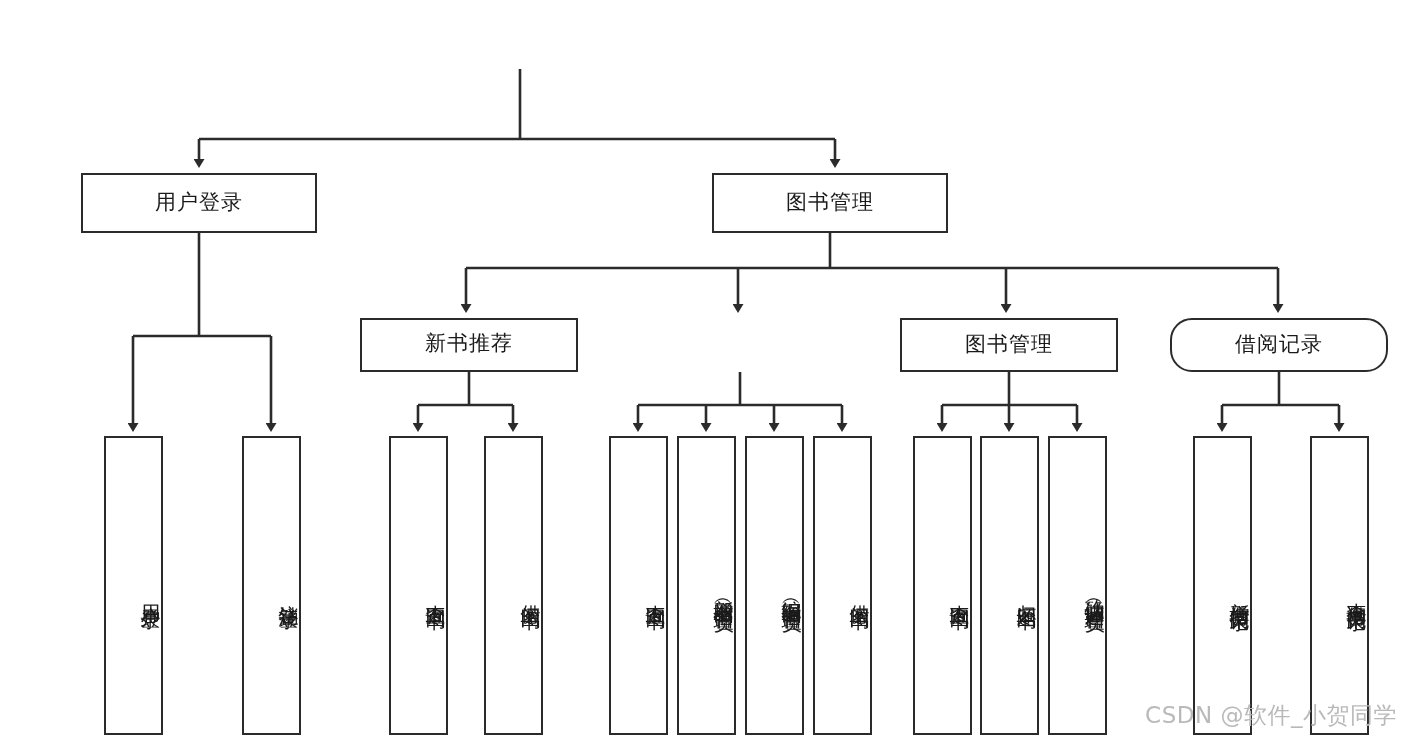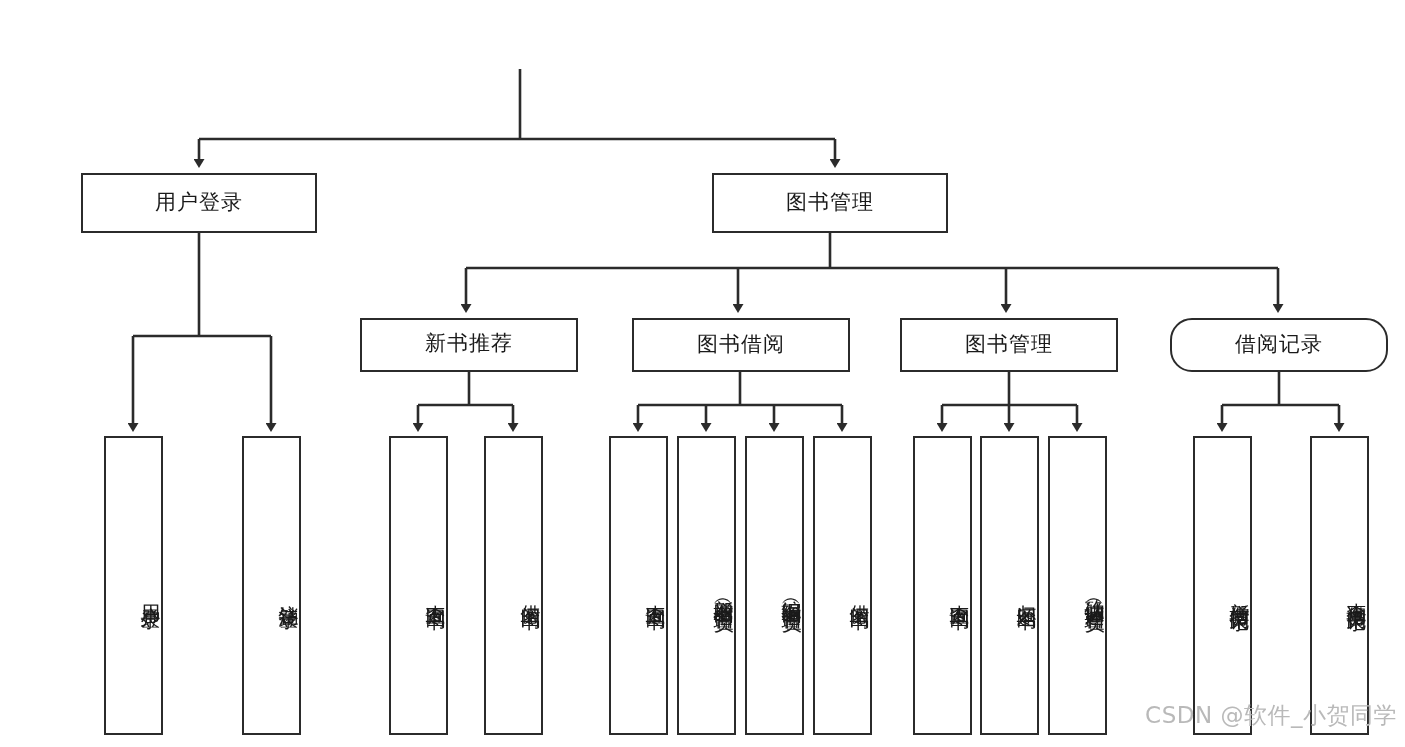--- a/index.html
+++ b/index.html
@@ -116,21 +116,20 @@
       <path d="M1222,405 L1222,424" marker-end="url(#arrow)"></path>
       <path d="M1339,405 L1339,424" marker-end="url(#arrow)"></path>
     </g>
   </svg>
 
 
   <div class="node horiz" style="left:81px; top:173px; width:236px; height:60px;">用户登录</div>
   <div class="node horiz" style="left:712px; top:173px; width:236px; height:60px;">图书管理</div>
 
   <div class="node horiz" style="left:360px; top:318px; width:218px; height:54px;font-family:Liberation Mono, monospace;">新书推荐</div>
-  <div class="node horiz" style="left:632px; top:318px; width:218px; height:54px;">图书借阅</div>
   <div class="node horiz" style="left:900px; top:318px; width:218px; height:54px;">图书管理</div>
   <div class="node horiz" style="left:1170px; top:318px; width:218px; height:54px;border-radius:22px;">借阅记录</div>
 
   <div class="node vert" style="left:104px; top:436px; width:59px; height:299px;">用户登录</div>
   <div class="node vert" style="left:242px; top:436px; width:59px; height:299px;">注销登录</div>
 
   <div class="node vert" style="left:389px; top:436px; width:59px; height:299px;">查询图书</div>
   <div class="node vert" style="left:484px; top:436px; width:59px; height:299px;">借阅图书</div>
 
   <div class="node vert" style="left:609px; top:436px; width:59px; height:299px;">查询图书</div>

